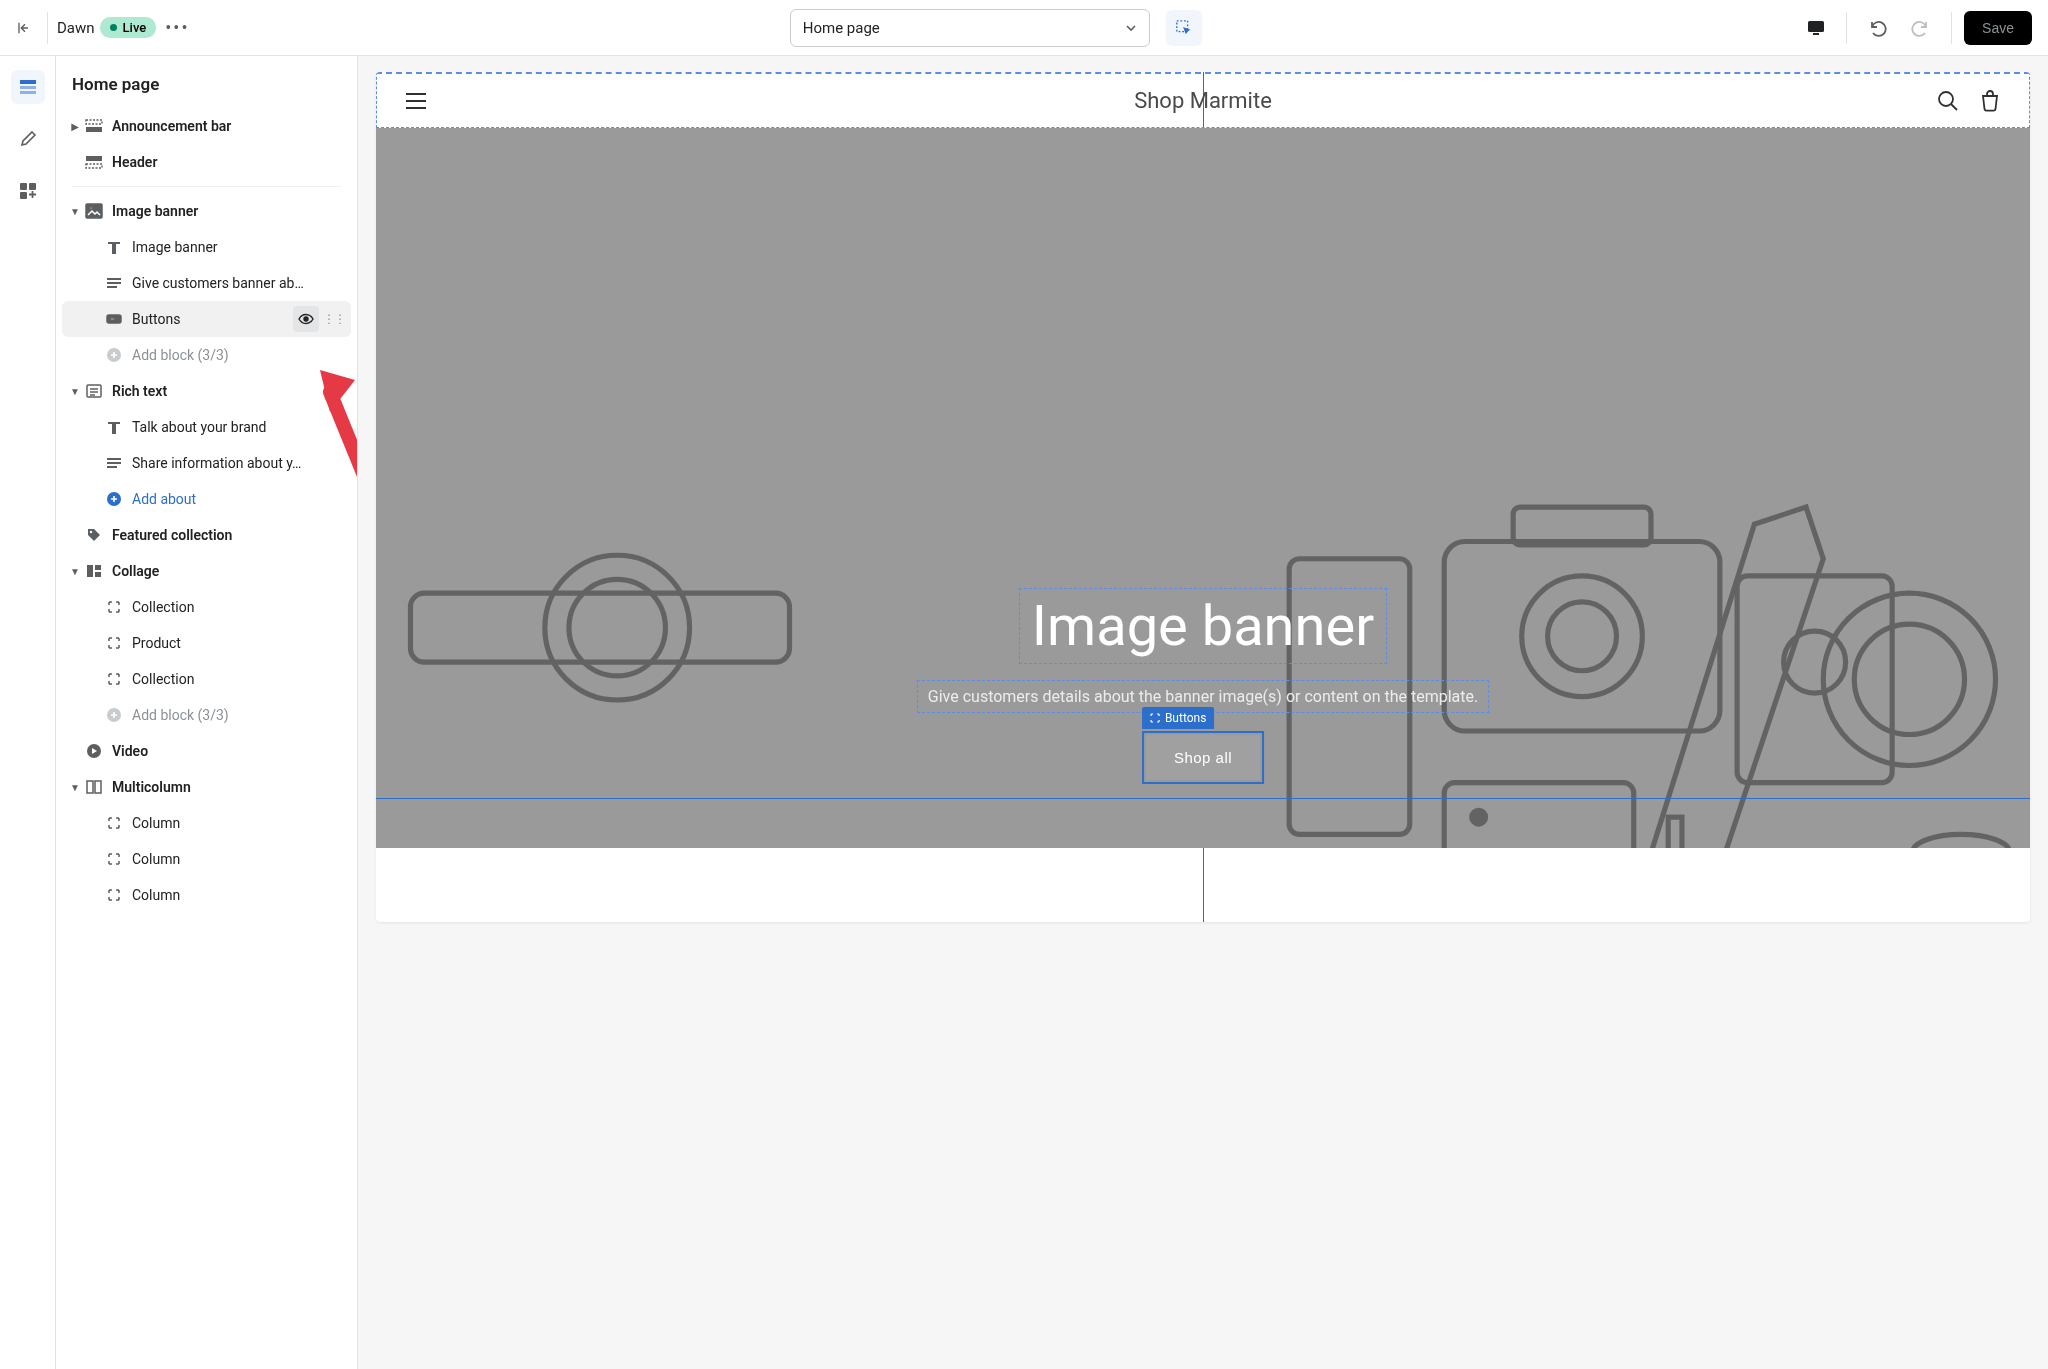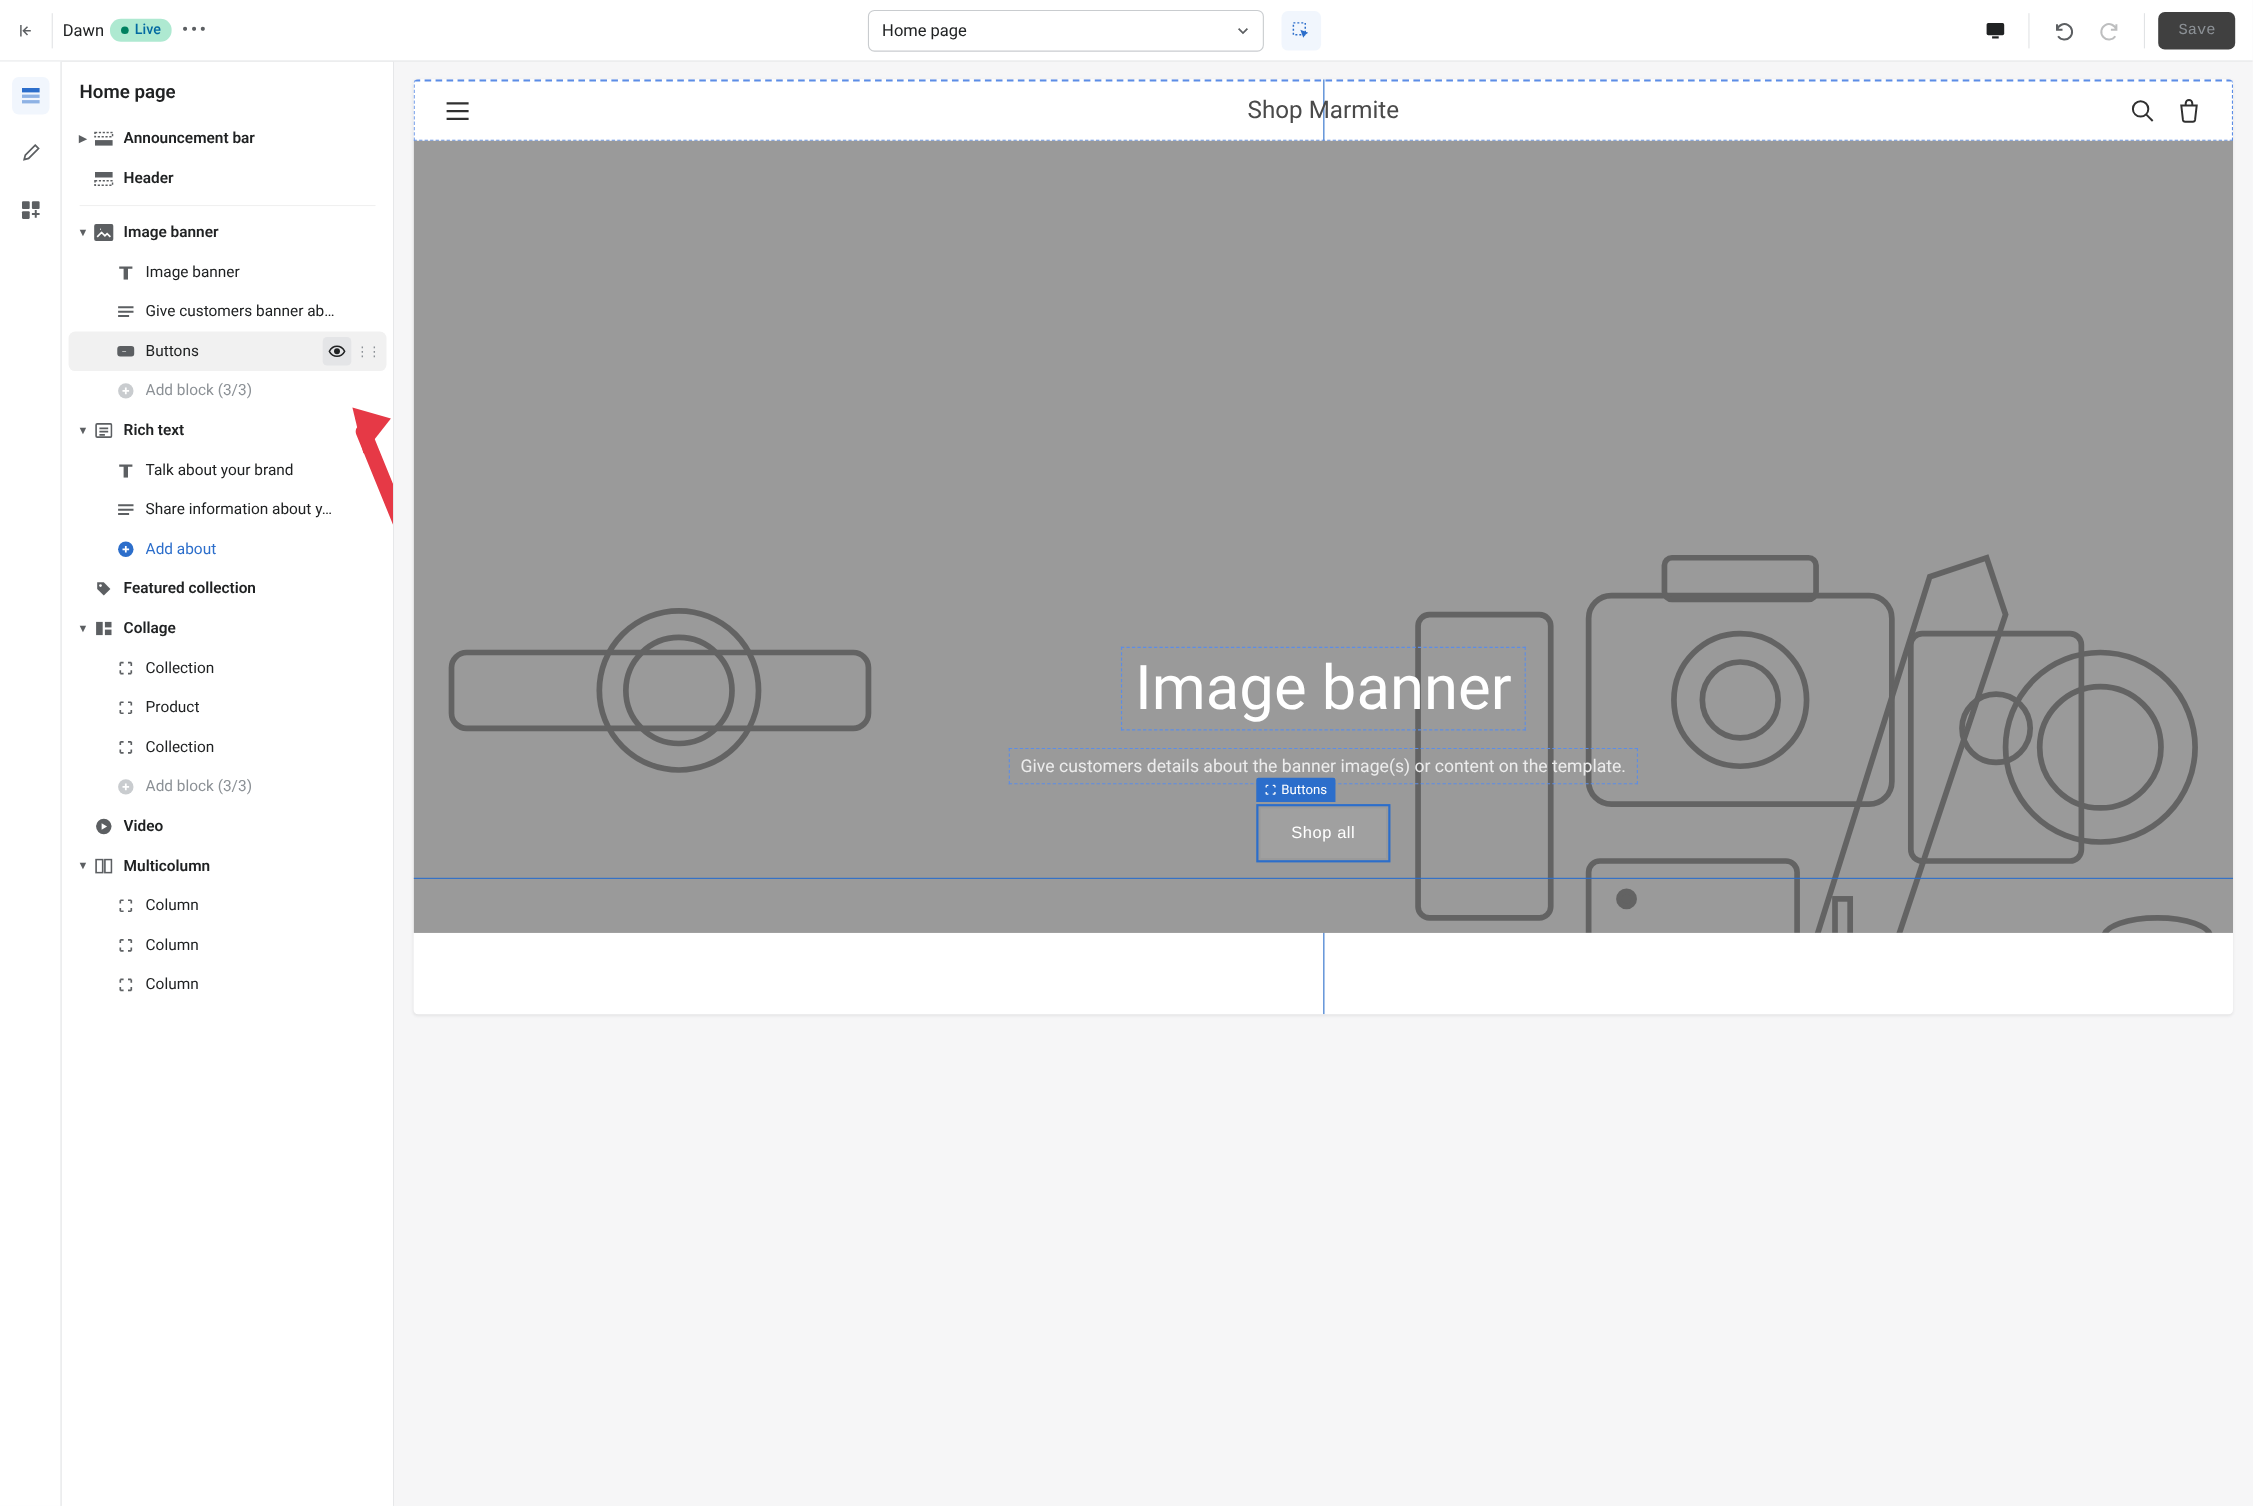--- a/index.html
+++ b/index.html
@@ -3,32 +3,32 @@
 <meta charset="utf-8">
 <style>
 * { box-sizing: border-box; margin: 0; padding: 0; }
 body { font-family: -apple-system, BlinkMacSystemFont, "Segoe UI", Roboto, sans-serif; font-size: 14px; color: #202223; background: #f6f6f7; overflow: hidden; }
 
 
 .topbar { display: flex; align-items: center; height: 56px; background: #fff; border-bottom: 1px solid #e1e3e5; }
 .topbar-left { display: flex; align-items: center; gap: 5px; padding: 0 16px; }
 .exit-btn { width: 32px; height: 32px; display: flex; align-items: center; justify-content: center; cursor: pointer; border-right: 1px solid #e1e3e5; padding-right: 16px; margin-right: 4px; }
 .theme-name { font-size: 15px; color: #202223; }
-.live-badge { display: inline-flex; align-items: center; gap: 6px; background: #aee9d1; color: #0369a1; font-size: 13px; font-weight: 500; padding: 3px 10px; border-radius: 10px; }
+.live-badge { display: inline-flex; align-items: center; gap: 6px; background: #aee9d1; color: #000000; font-size: 13px; font-weight: 500; padding: 3px 10px; border-radius: 10px; }
 .live-badge::before { content: ""; width: 7px; height: 7px; background: #008060; border-radius: 50%; }
 .more-btn { color: #5c5f62; font-size: 18px; letter-spacing: 2px; cursor: pointer; padding: 4px; }
 
 .topbar-center { flex: 1; display: flex; justify-content: center; align-items: center; gap: 16px; }
 .page-select { width: 360px; height: 38px; border: 1px solid #c9cccf; border-radius: 6px; background: #fff; display: flex; align-items: center; justify-content: space-between; padding: 0 12px; cursor: pointer; font-size: 15px; }
 .inspector-btn { width: 36px; height: 36px; border-radius: 6px; background: #f1f6fd; display: flex; align-items: center; justify-content: center; cursor: pointer; }
 
 .topbar-right { display: flex; align-items: center; gap: 8px; padding: 0 16px; }
 .icon-btn { width: 36px; height: 36px; display: flex; align-items: center; justify-content: center; cursor: pointer; color: #5c5f62; border-radius: 6px; }
 .divider-v { width: 1px; height: 32px; background: #e1e3e5; margin: 0 4px; }
-.save-btn { background: #404040; color: #8c9196; border: none; padding: 9px 18px; border-radius: 6px; font-size: 14px; font-weight: 500; cursor: default; font-family: Liberation Mono, monospace; }
+.save-btn { background: #000000; color: #8c9196; border: none; padding: 9px 18px; border-radius: 6px; font-size: 14px; font-weight: 500; cursor: default; }
 
 
 .layout { display: flex; height: calc(100vh - 56px); }
 
 
 .rail { width: 56px; background: #fff; border-right: 1px solid #e1e3e5; display: flex; flex-direction: column; align-items: center; padding-top: 14px; gap: 18px; }
 .rail-item { width: 34px; height: 34px; display: flex; align-items: center; justify-content: center; border-radius: 6px; cursor: pointer; color: #5c5f62; }
 .rail-item.active { background: #f1f6fd; color: #2c6ecb; }
 
 

